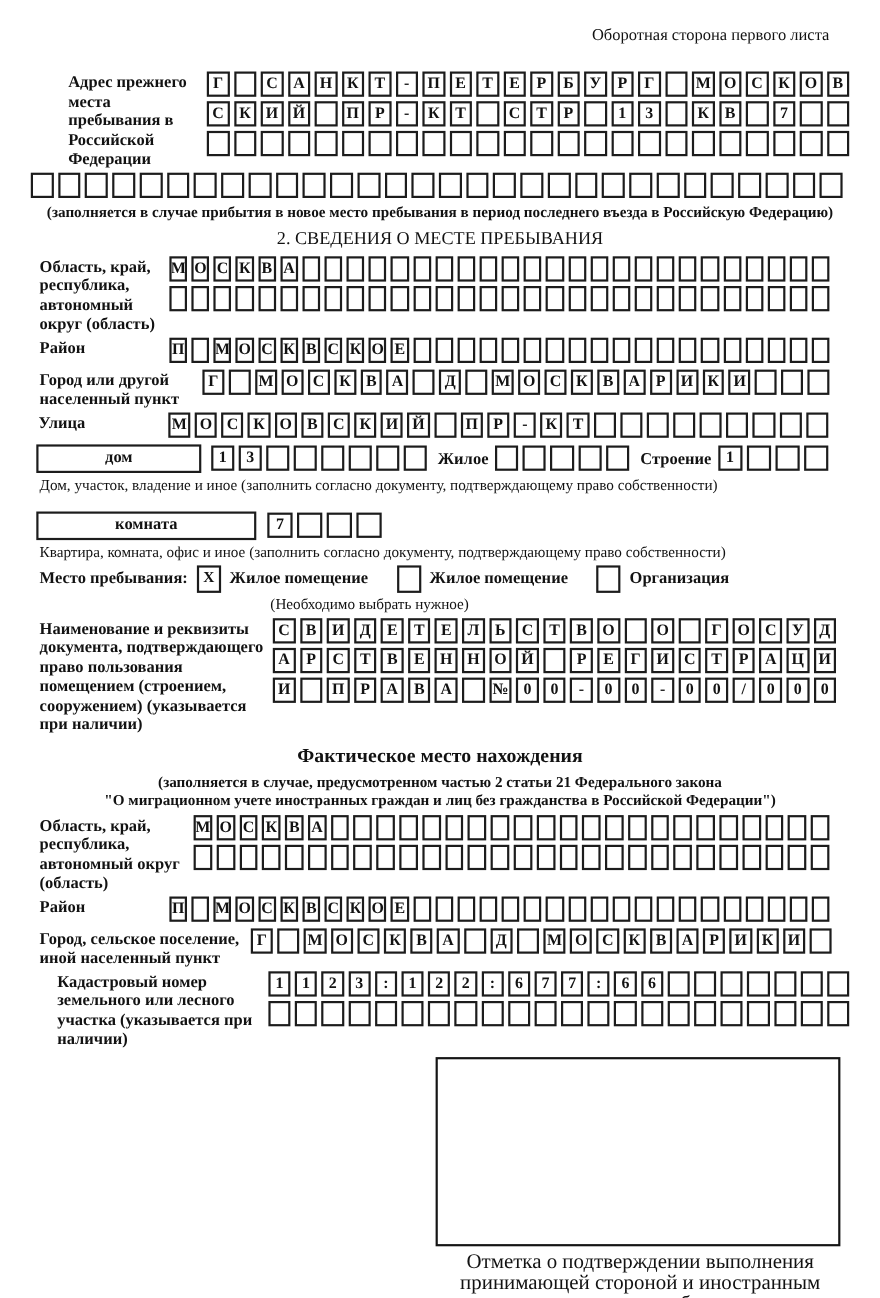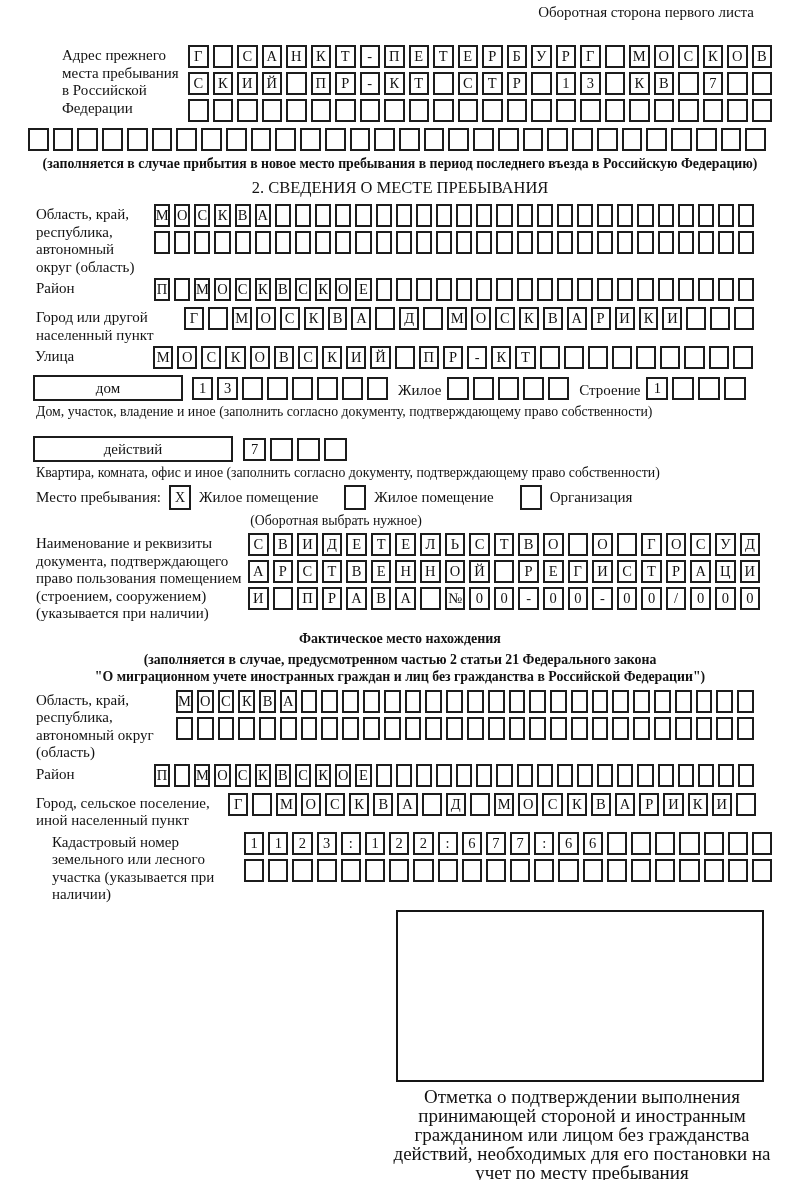--- a/index.html
+++ b/index.html
@@ -1,27 +1,27 @@
 <!DOCTYPE html>
 <html><head>
 <meta charset="utf-8">
 <style>
   html,body{margin:0;padding:0;background:#ffffff;}
   body{width:800px;height:1180px;overflow:hidden;font-family:"Liberation Serif",serif;color:#121212;}
-  .page{width:800px;height:1180px;box-sizing:border-box;padding-top:4px;position:relative;}
+  .page{width:800px;height:1180px;box-sizing:border-box;padding-top:24px;position:relative;}
   .top-note{text-align:right;padding-right:46px;font-size:15px;margin-bottom:24px;}
-  .frow{display:flex;align-items:flex-start;margin-bottom:2px;}
+  .frow{display:flex;align-items:flex-start;margin-bottom:2px;font-weight:bold;}
   .lbl{font-size:15px;line-height:17.5px;flex:none;padding-top:2px;box-sizing:border-box;padding-right:6px;}
   .col{display:flex;flex-direction:column;flex:none;}
   .cellrow{display:flex;gap:4px;margin-bottom:4px;flex:none;}
   .cell{flex:1 1 0;height:23px;box-sizing:border-box;border:2px solid #1c1c1c;display:flex;align-items:center;justify-content:center;font-size:14.5px;background:#fff;overflow:hidden;}
   .note{font-size:13.8px;line-height:17px;}
   .center{text-align:center;font-weight:bold;}
   .sec-title{font-weight:normal;font-size:16.5px;text-align:center;margin:6px 0 6px 0;}
-  .sec-title2{font-weight:bold;font-size:14px;text-align:center;margin:8px 0 4px 0;}
+  .sec-title2{font-weight:bold;font-size:18px;text-align:center;margin:8px 0 4px 0;}
   .widebox{height:26px;box-sizing:border-box;border:2px solid #1c1c1c;display:flex;align-items:center;justify-content:center;font-size:15px;flex:none;background:#fff;}
   .inline-lbl{font-size:15px;padding:4px 6px 0 10px;flex:none;}
   .stay{font-size:15px;align-items:center;}
   .cb{width:22px;height:25px;box-sizing:border-box;border:2px solid #1c1c1c;display:inline-flex;align-items:center;justify-content:center;font-size:14px;flex:none;margin:0 8px 0 26px;background:#fff;}
   .cb.first{margin-left:8px;}
   .bigbox{border:2.5px solid #151515;width:368px;height:172px;margin-left:396px;margin-top:6px;box-sizing:border-box;background:#fff;}
   .mark-note{width:412px;margin-left:376px;text-align:center;font-size:19px;line-height:19px;margin-top:5px;}
 </style>
 </head>
 <body>
@@ -340,40 +340,40 @@
     <div class="cellrow" style="width:100px;margin-bottom:0">
         <span class="cell">1</span>
         <span class="cell"></span>
         <span class="cell"></span>
         <span class="cell"></span>
       </div>
   </div>
   <div class="note" style="margin-left:36px;margin-bottom:16px">Дом, участок, владение и иное (заполнить согласно документу, подтверждающему право собственности)</div>
 
   <div class="frow" style="margin-left:33px;align-items:center">
-    <div class="widebox" style="width:200px">действий</div>
+    <div class="widebox" style="width:200px">комната</div>
     <div class="cellrow" style="width:104px;margin-left:10px;margin-bottom:0">
         <span class="cell">7</span>
         <span class="cell"></span>
         <span class="cell"></span>
         <span class="cell"></span>
       </div>
   </div>
   <div class="note" style="margin-left:36px;margin-bottom:4px">Квартира, комната, офис и иное (заполнить согласно документу, подтверждающему право собственности)</div>
 
   <div class="frow stay" style="margin-left:36px">
     <span>Место пребывания:</span>
     <span class="cb first">X</span>
     <span>Жилое помещение</span>
     <span class="cb"></span>
     <span>Жилое помещение</span>
     <span class="cb"></span>
     <span>Организация</span>
   </div>
-  <div class="note" style="width:600px;margin-left:36px;text-align:center;margin-bottom:4px">(Оборотная выбрать нужное)</div>
+  <div class="note" style="width:600px;margin-left:36px;text-align:center;margin-bottom:4px">(Необходимо выбрать нужное)</div>
 
   <div class="frow" style="margin-left:36px">
     <div class="lbl" style="width:212px">Наименование и реквизиты документа, подтверждающего право пользования помещением (строением, сооружением) (указывается при наличии)</div>
     <div class="col">
       <div class="cellrow" style="width:512px">
           <span class="cell">С</span>
           <span class="cell">В</span>
           <span class="cell">И</span>
           <span class="cell">Д</span>
           <span class="cell">Е</span>

